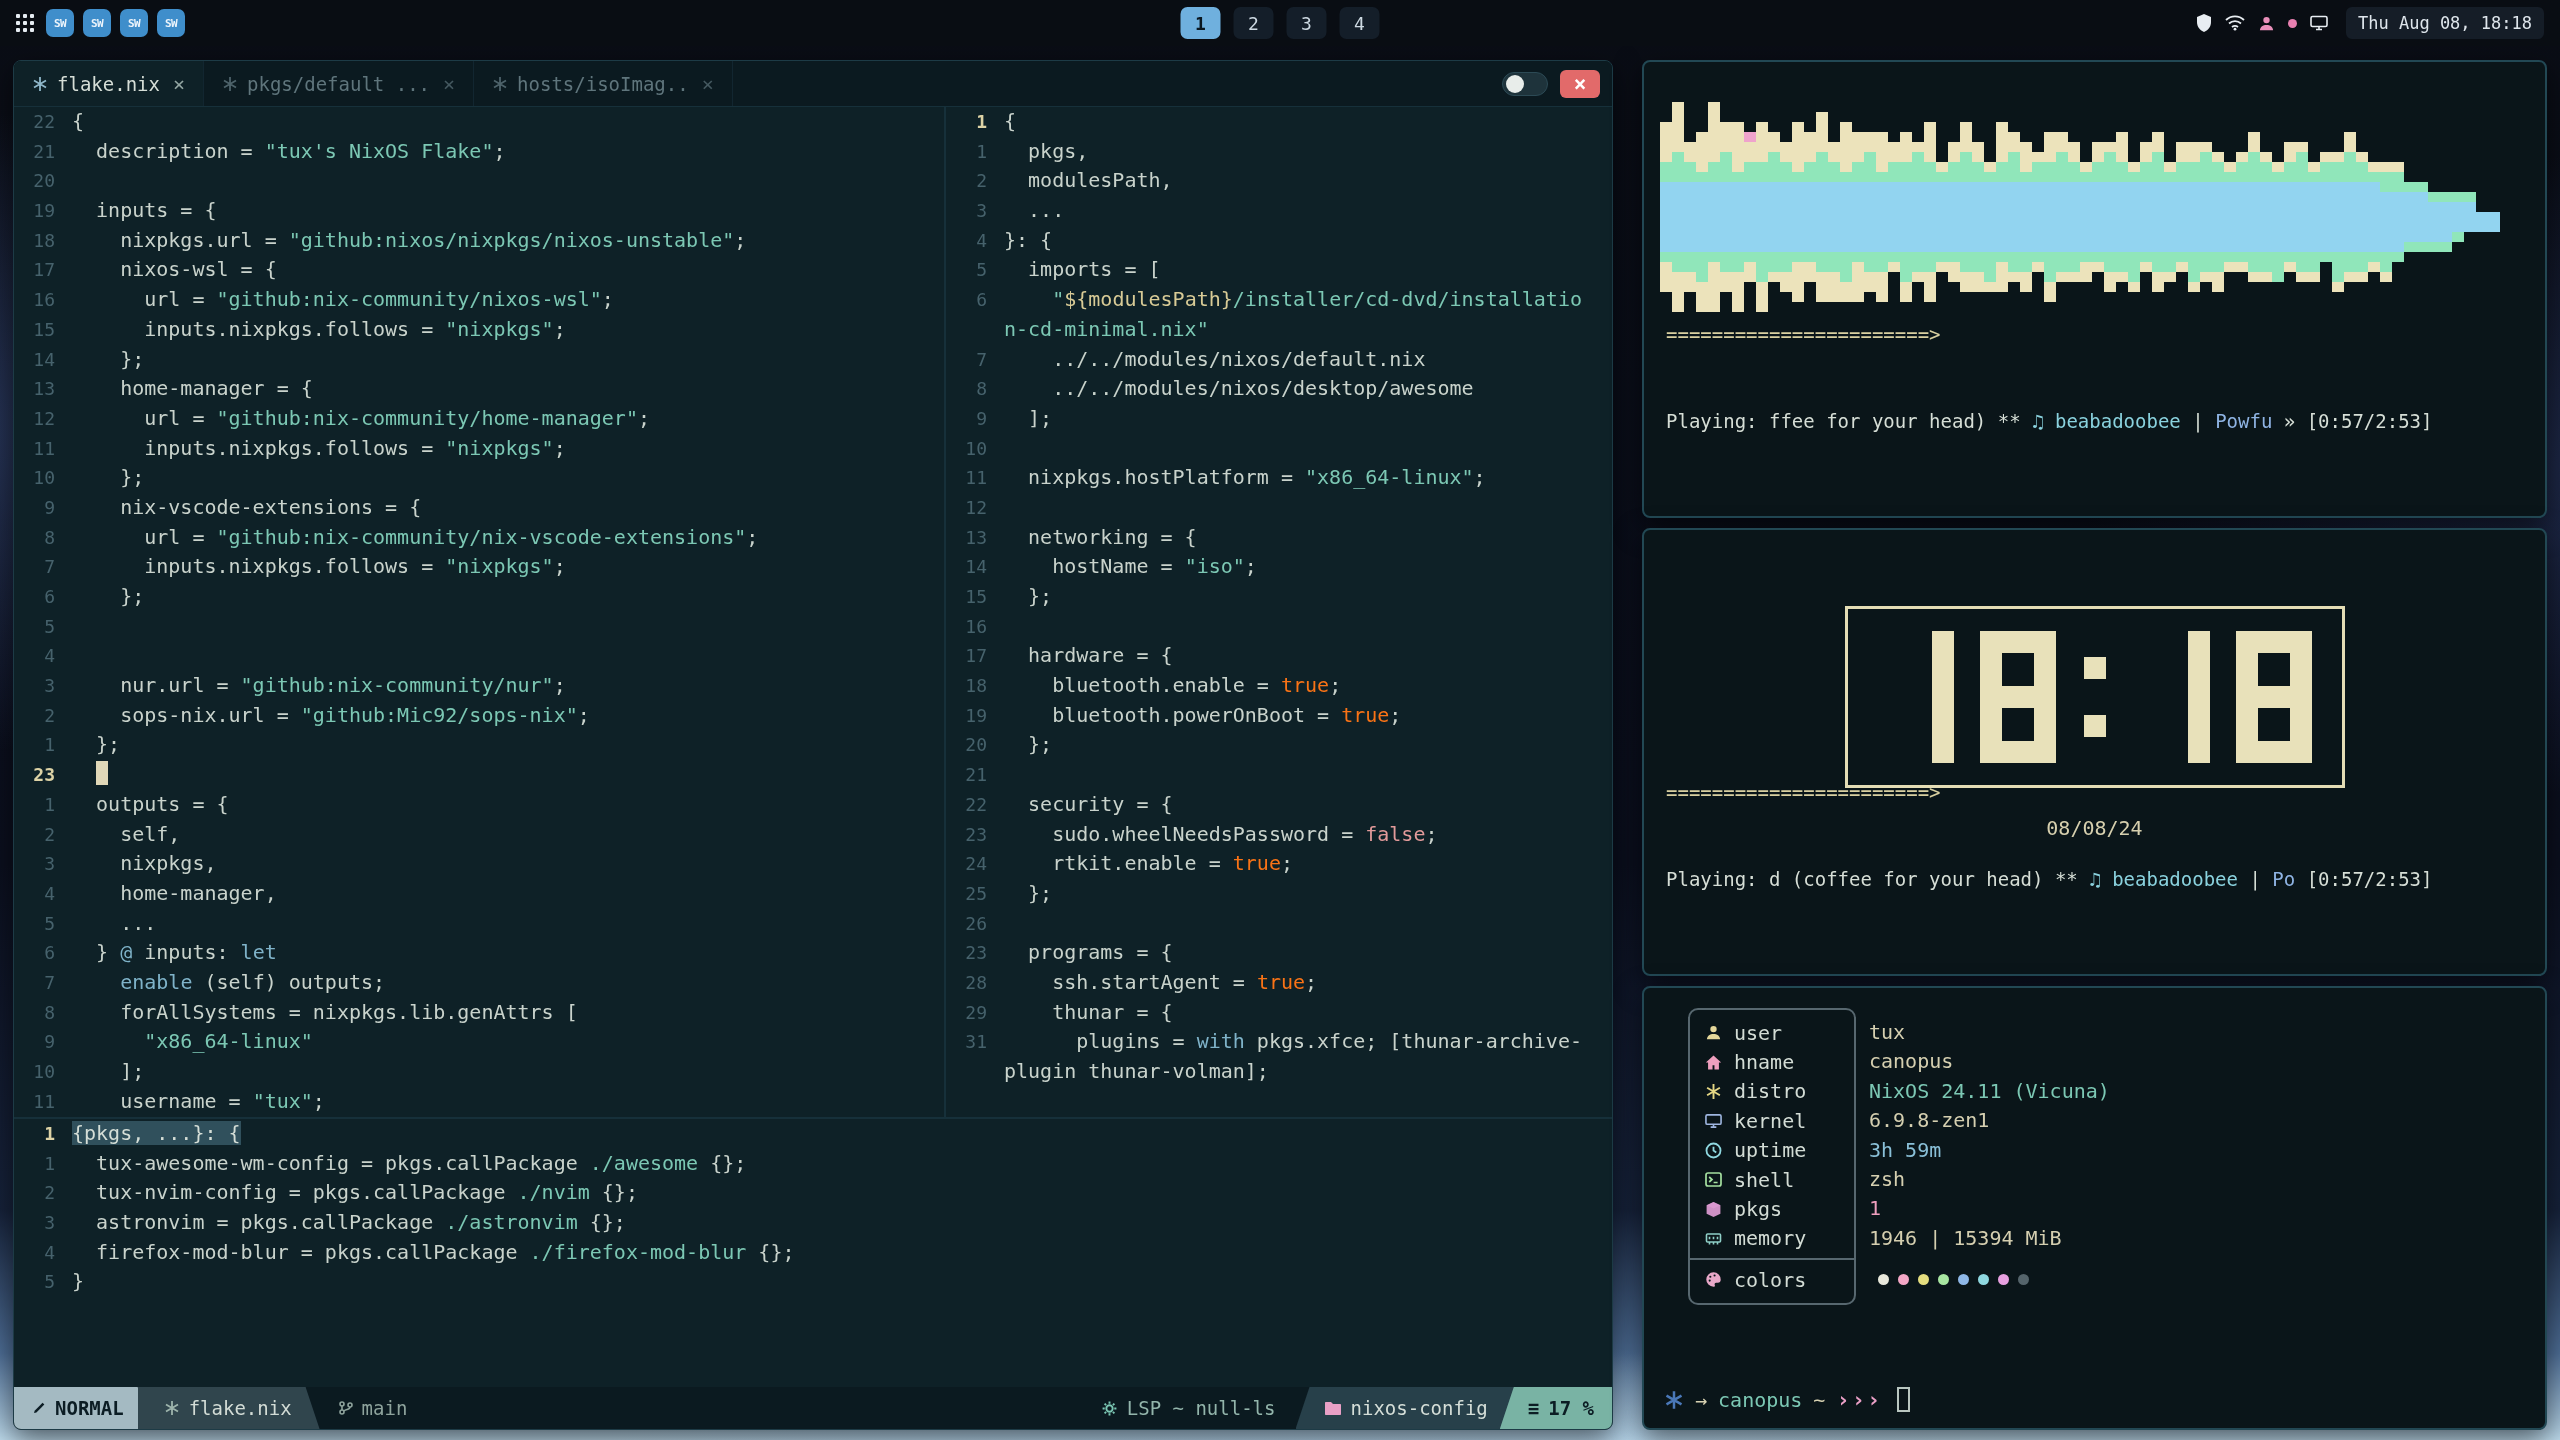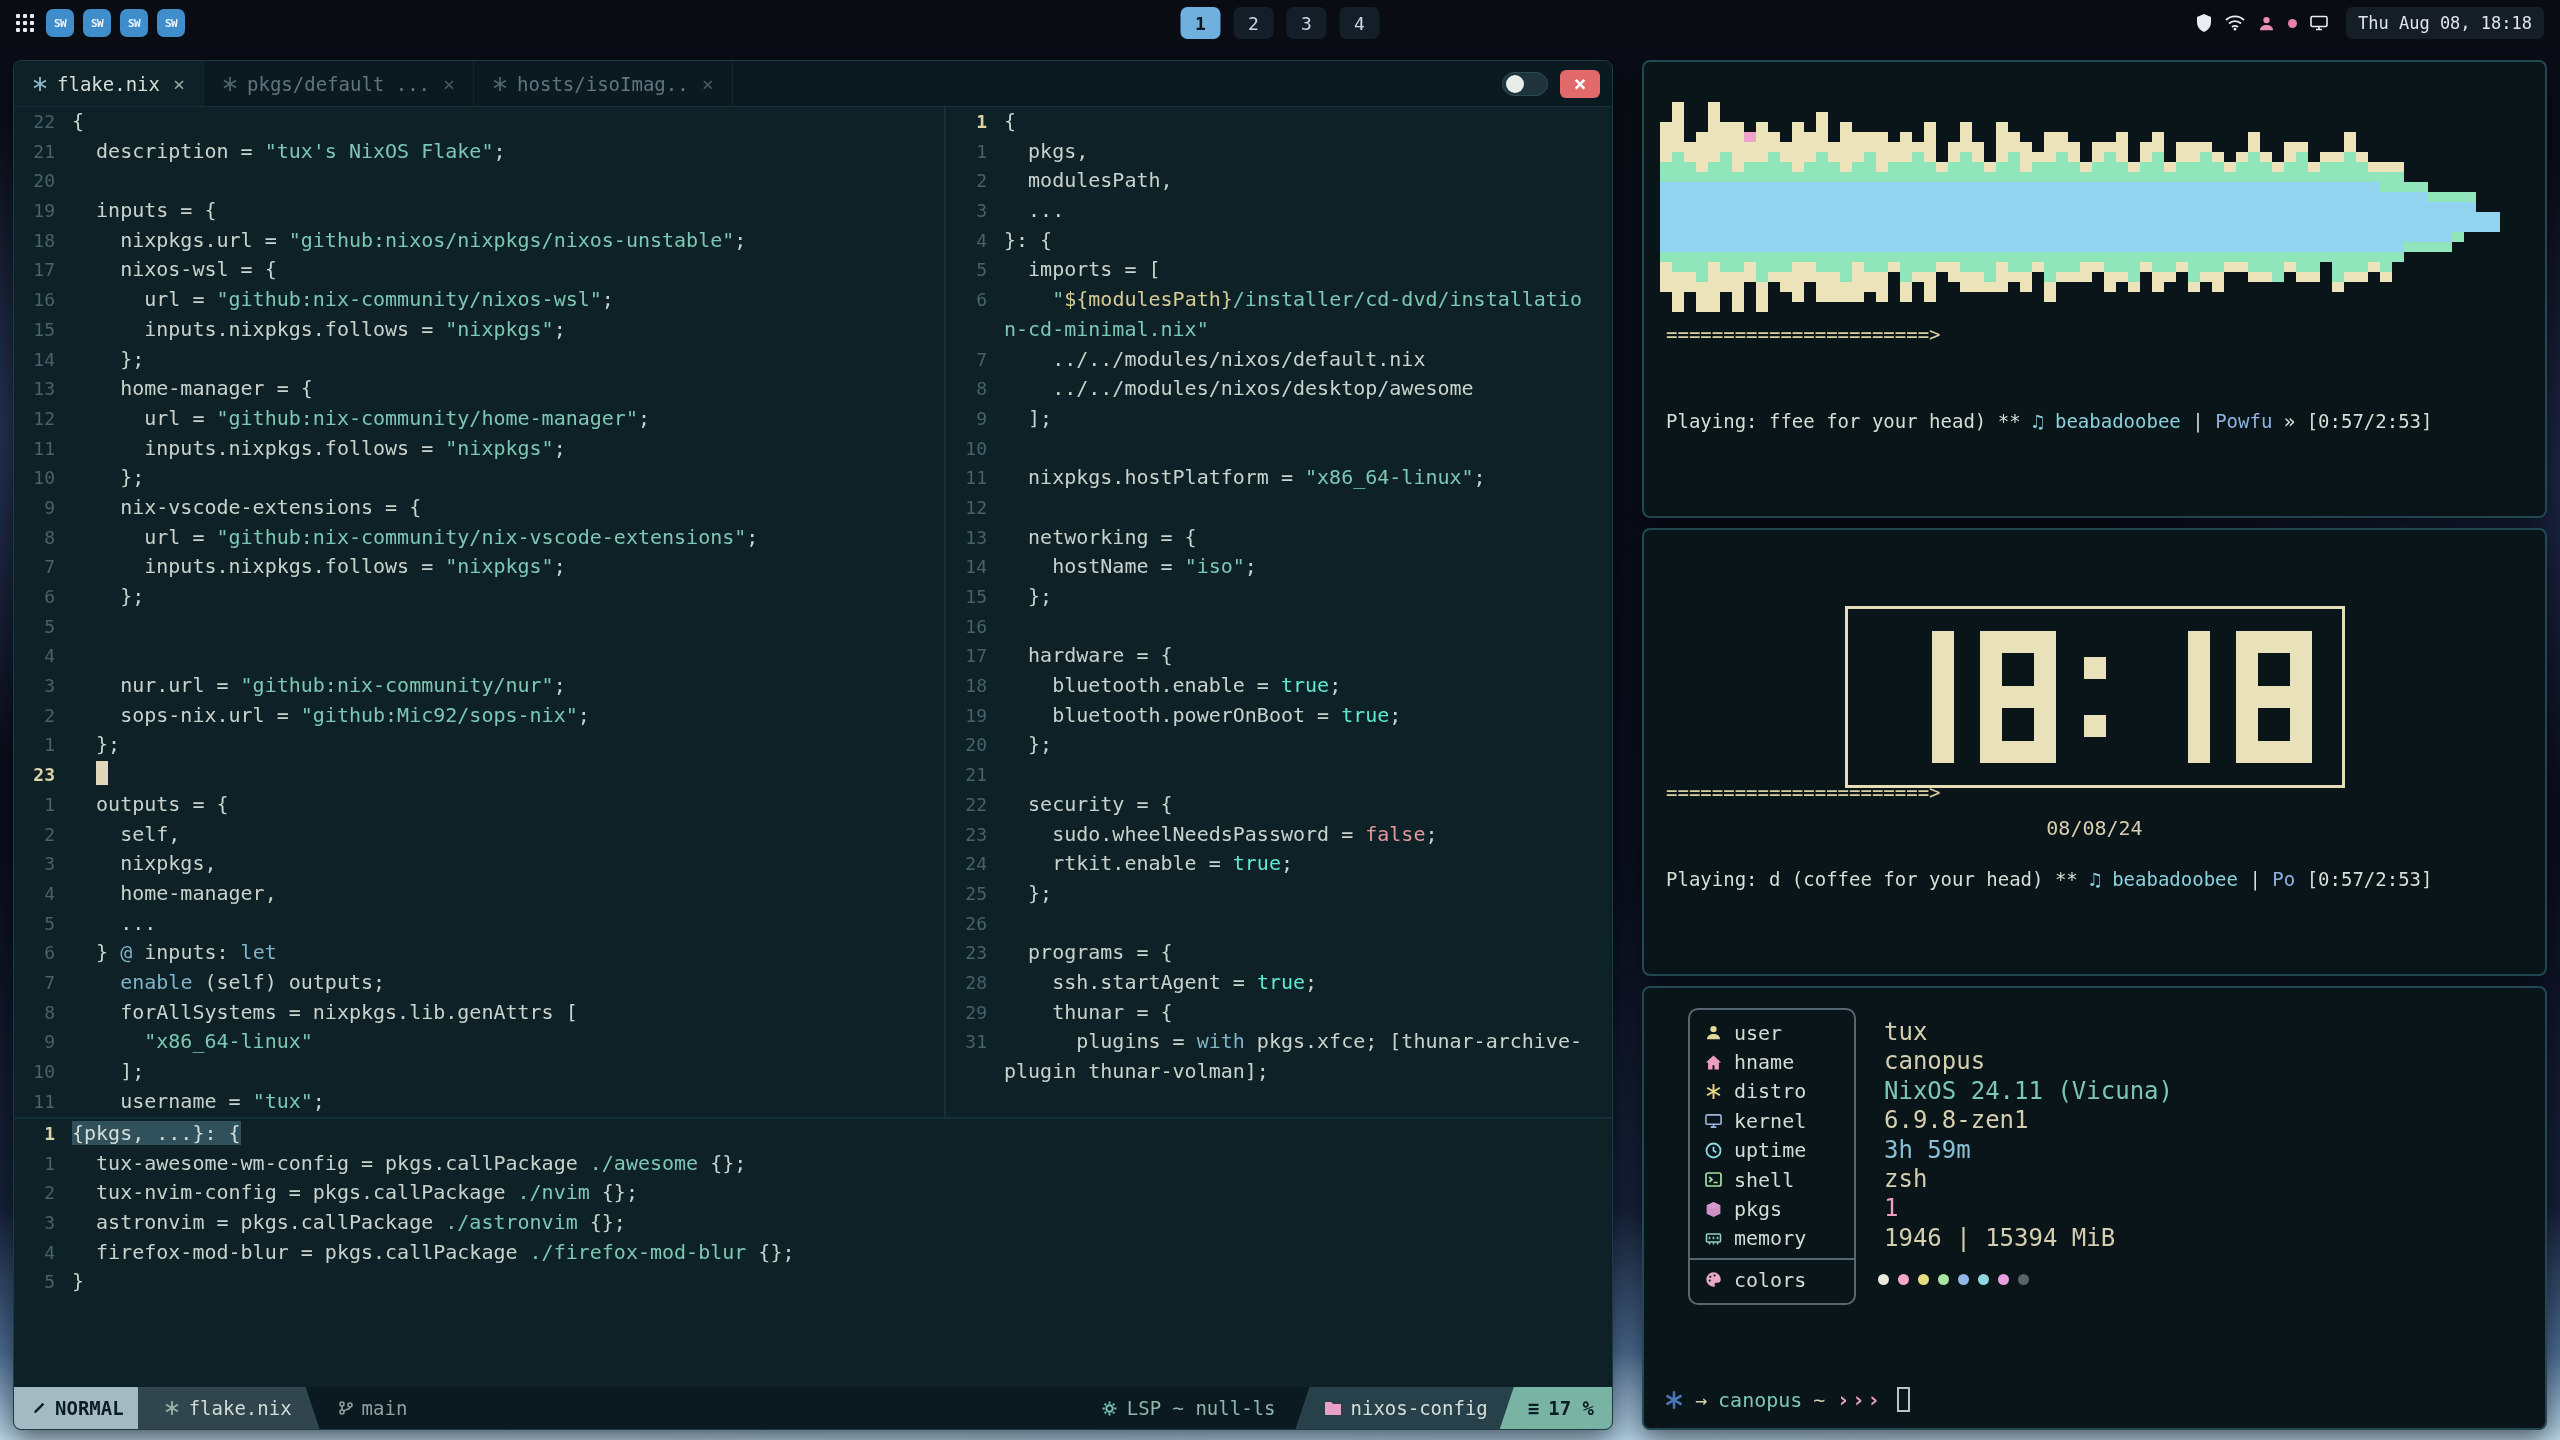--- a/index.html
+++ b/index.html
@@ -63,21 +63,21 @@
   #paneBottom{flex:1;overflow:hidden}
 
   .line{display:flex;height:29.7px;line-height:29.7px;font-size:20px;white-space:pre}
   .ln{flex:none;width:58px;text-align:right;padding-right:17px;color:#46626c;font-size:18px}
   .ln-cur{color:#ddd3a6;font-weight:bold}
   .code{white-space:pre}
   .tk-d{color:#c9d3cc}
   .tk-s{color:#7cc8b4}
   .tk-i{color:#d8cb96}
   .tk-k{color:#7fb3c9}
-  .tk-T{color:#5eead4}
+  .tk-T{color:#f97316}
   .tk-F{color:#e29a9a}
   .tk-H{background:#30505c;color:#d5ded7}
   .cursor-block{display:inline-block;width:12px;height:24px;background:#e0d8b8;vertical-align:-4px}
 
   .statusline{height:42px;flex:none;background:#0b1a20;display:flex;align-items:center;font-size:19px;overflow:hidden}
   .sl-chip{display:flex;align-items:center;gap:9px;height:100%;padding:0 18px;white-space:nowrap}
   .sl-mode{background:#a4bac2;color:#0c1d24;font-weight:bold;padding-right:28px;
     clip-path:polygon(0 0,calc(100% - 14px) 0,100% 100%,0 100%)}
   .sl-file{background:#30454d;color:#d3dcd6;margin-left:-14px;padding-left:26px;padding-right:28px;
     clip-path:polygon(0 0,calc(100% - 14px) 0,100% 100%,0 100%)}
@@ -111,21 +111,21 @@
   .seg{position:absolute;background:#e8e1ba}
   .colon{position:relative;width:26px;height:132px}
   .cdot{position:absolute;left:2px;width:22px;height:22px;background:#e8e1ba}
   .clock-date{text-align:center;margin-top:28px;color:#d6cfae;font-size:20px}
 
   .fetch{position:absolute;left:44px;top:20px;width:820px;height:340px}
   .fbox{width:168px;border:2px solid #57676f;border-radius:10px;padding:8px 0}
   .f-lrow{height:29.4px;display:flex;align-items:center;gap:11px;padding-left:14px;color:#d3dcd5;font-size:20px}
   .f-ic{width:19px;display:flex;justify-content:center;align-items:center}
   .fdiv{border-top:2px solid #57676f;margin:5px 0}
-  .fval{position:absolute;left:196px;height:29.4px;line-height:29.4px;font-size:24px;color:#d5cfb0;white-space:pre}
+  .fval{position:absolute;left:181px;height:29.4px;line-height:29.4px;font-size:20px;color:#d5cfb0;white-space:pre}
   .v-teal{color:#7cc8b4}.v-blue{color:#8ac0d8}.v-pink{color:#ef9fbe}
   .fdots{position:absolute;left:190px;display:flex;gap:9px;align-items:center;height:29.4px}
   .dot{width:11px;height:11px;border-radius:50%}
 
   .prompt{position:absolute;left:20px;bottom:16px;display:flex;align-items:center;gap:11px;font-size:20px}
   .p-ic{color:#4a78b8;display:flex}
   .p-arrow{color:#d8d2b2}
   .p-host{color:#7cc8b4}
   .p-path{color:#d8d2b2}
   .p-chev{color:#ea9fc6;font-weight:bold;letter-spacing:2px;font-size:22px}

